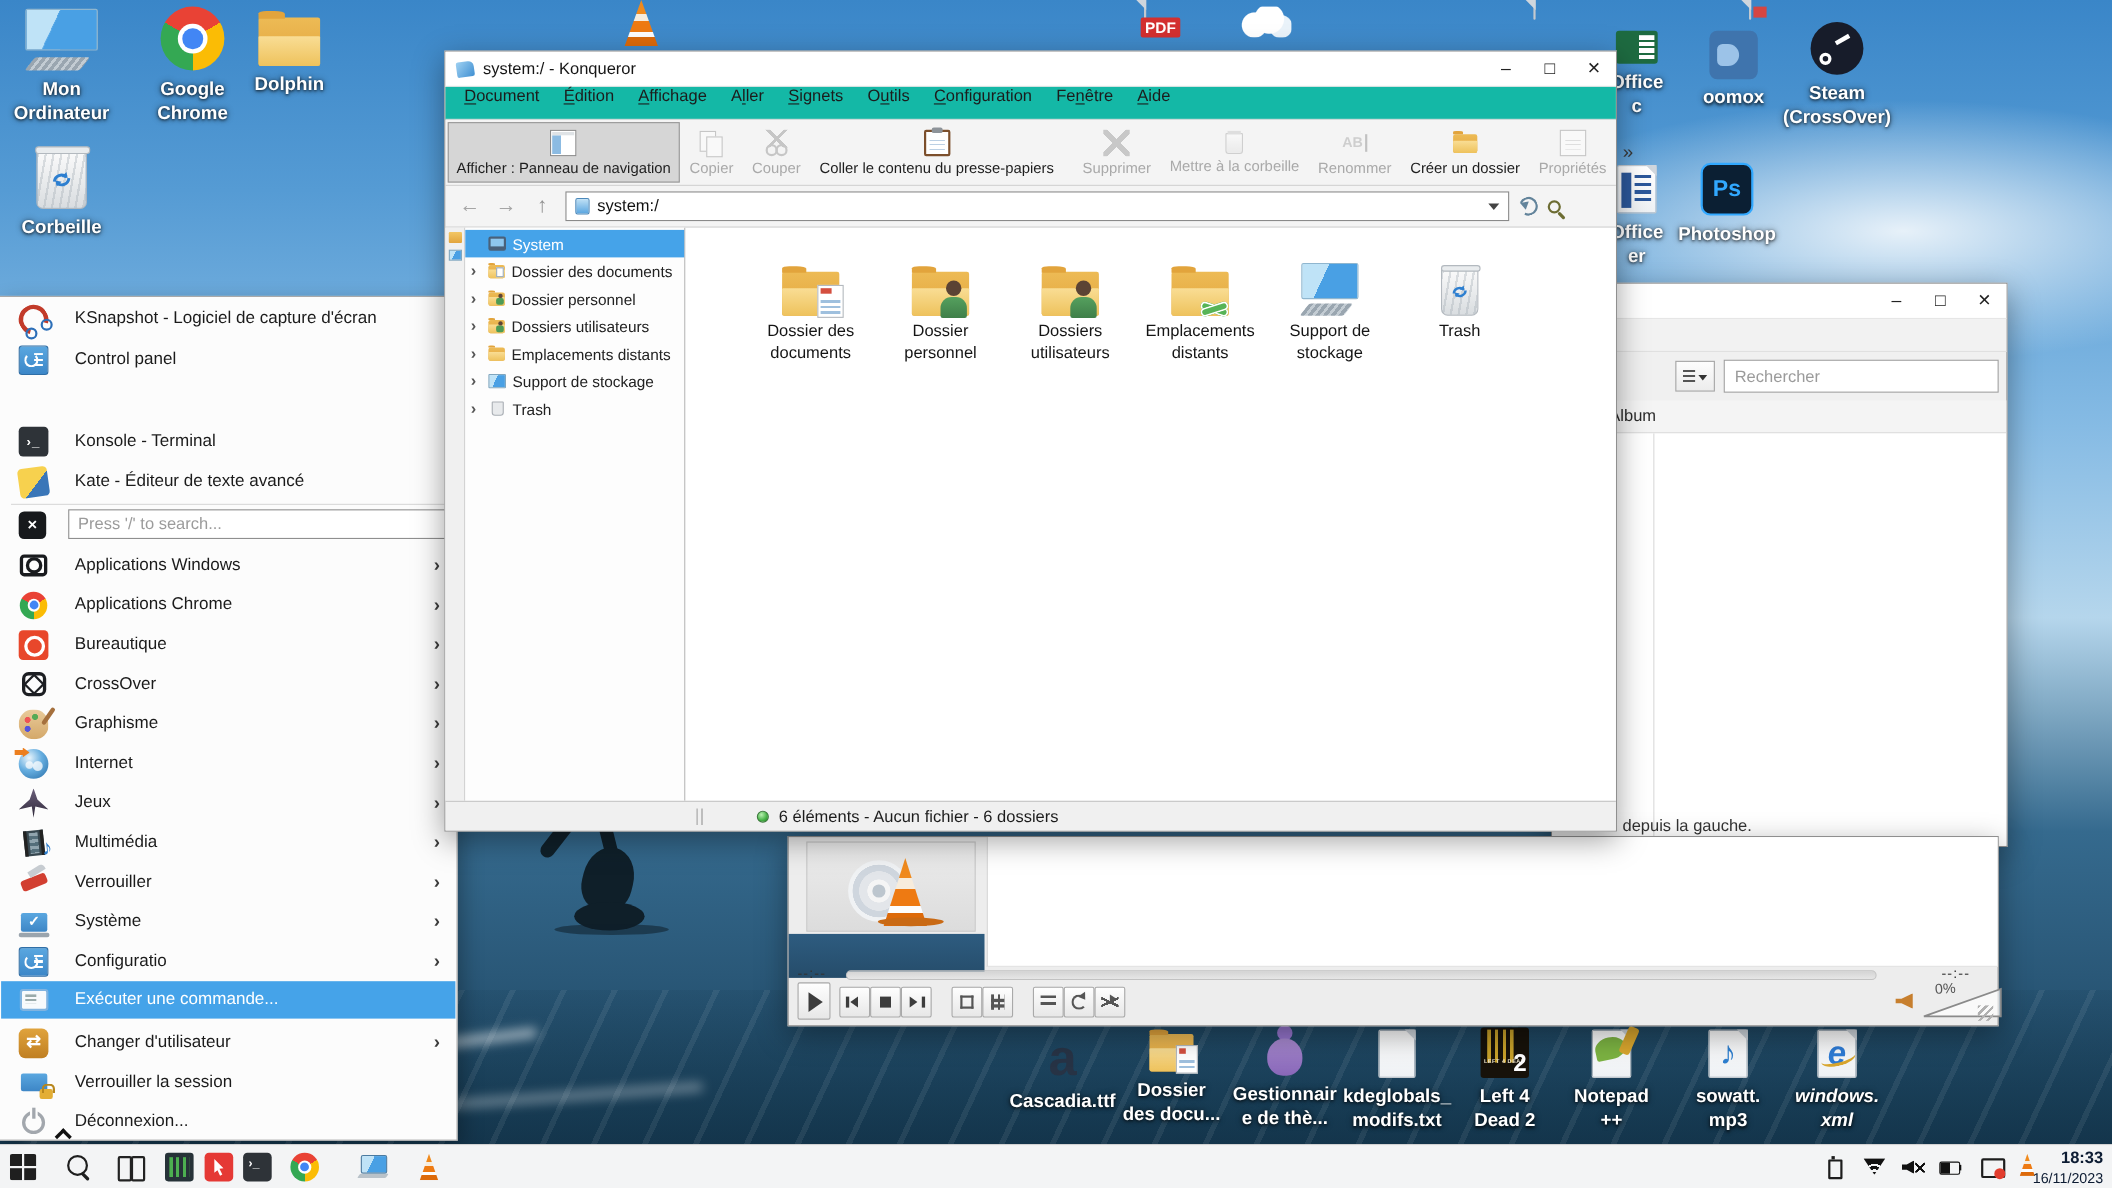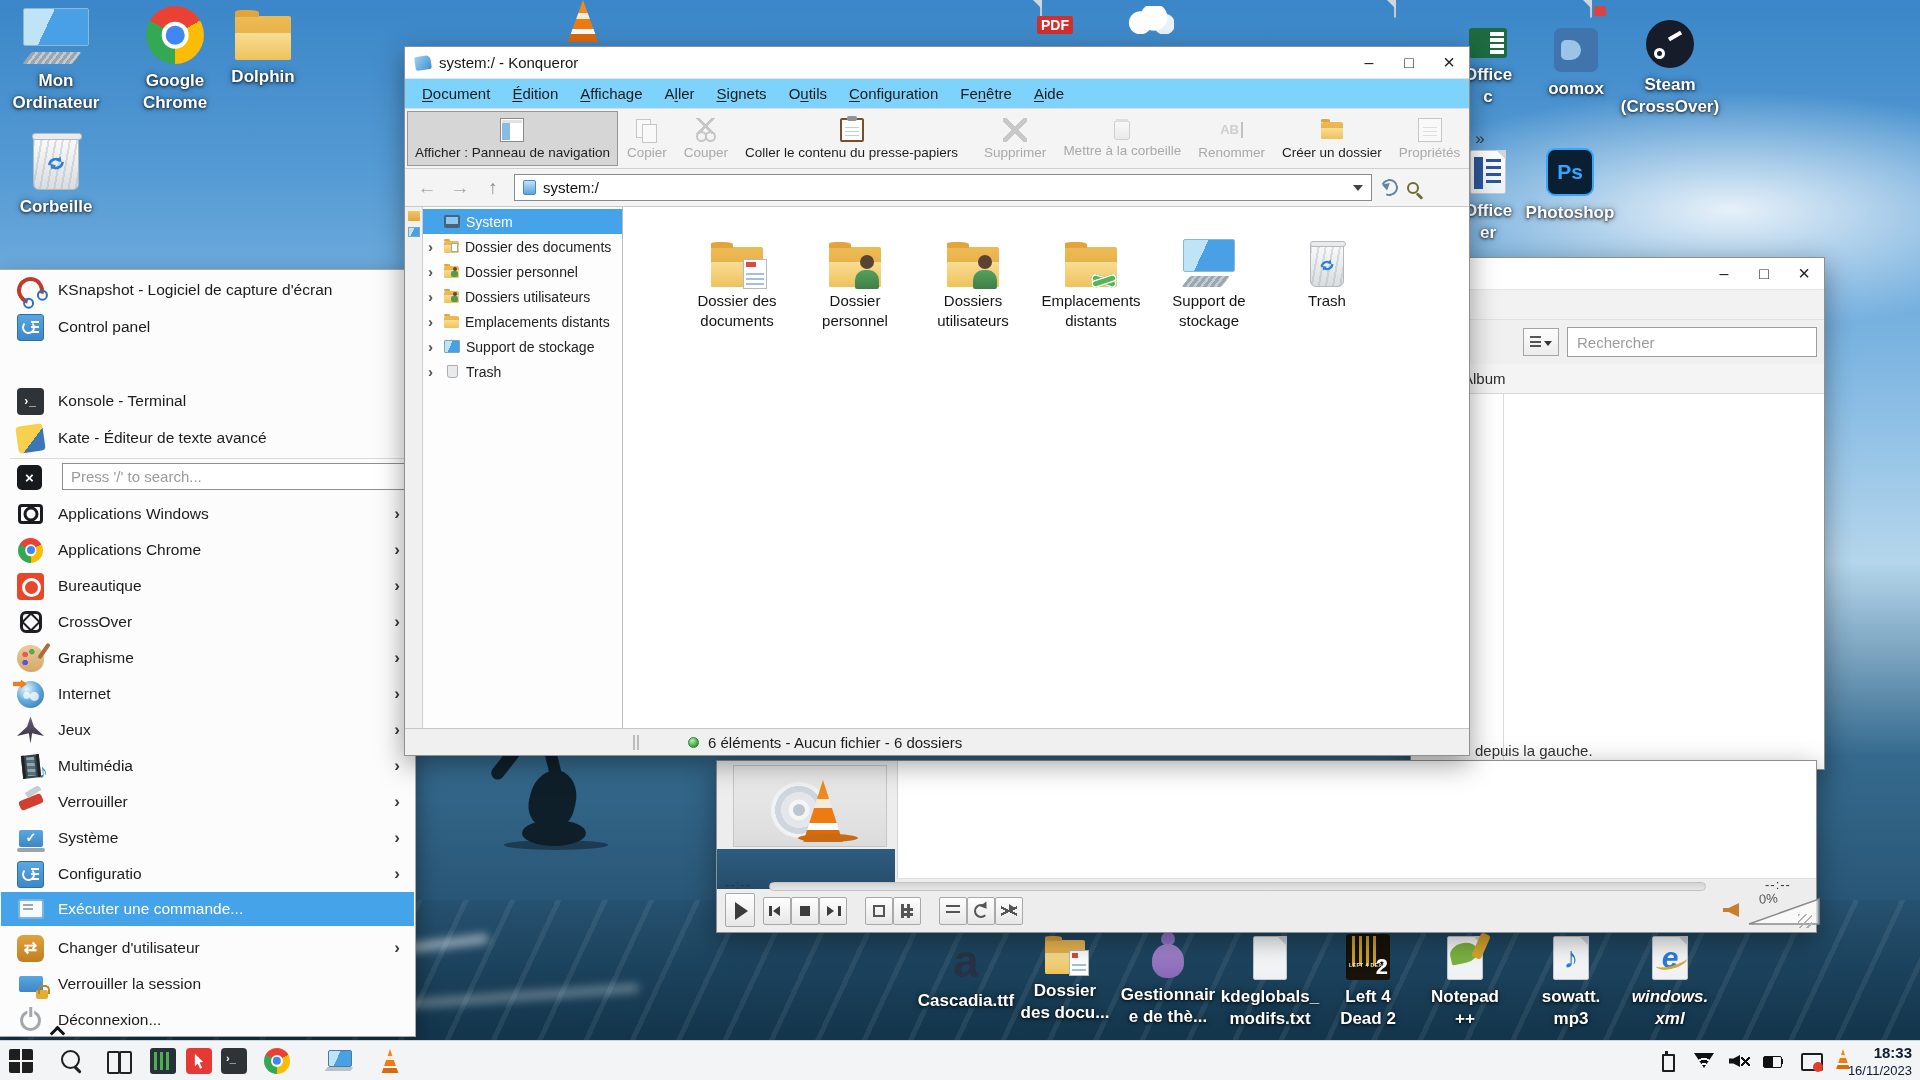--- a/index.html
+++ b/index.html
@@ -42,21 +42,21 @@
 .chrome::after{content:"";position:absolute;left:50%;top:50%;width:32%;height:32%;transform:translate(-50%,-50%);background:#4286f5;border-radius:50%}
 .cone{clip-path:polygon(50% 0,88% 100%,12% 100%);background:linear-gradient(180deg,#f08a1d 0 30%,#f7ecdc 30% 45%,#ee7a12 45% 70%,#fdfdfd 70% 80%,#dd6a0a 80%)}
 .coneb{background:#c96a15;border-radius:50%}
 
 .win{position:absolute;background:#f0f0f0;border:1px solid #8f8f8f;box-shadow:0 8px 26px rgba(0,0,0,.38)}
 .tbar{height:32px;background:#fff;display:flex;align-items:center;padding:0 0 0 10px;border-bottom:1px solid #e6e6e6}
 .tbar .ttl{font-size:15px;color:#161616;margin-left:8px;flex:1;white-space:nowrap;overflow:hidden}
 .wbtn{width:40px;height:30px;display:flex;align-items:center;justify-content:center;font-size:16px;color:#222}
 .wbtn.cl{font-size:20px}
 
-.menubar{height:30px;background:#7dd3fc;display:flex;align-items:center;padding:0 6px;border-bottom:1px solid #dcdcdc}
+.menubar{height:30px;background:#14b8a6;display:flex;padding:0 6px;border-bottom:1px solid #dcdcdc}
 .mitem{padding:0 11px;font-size:15px;color:#1c1c1c;white-space:nowrap}
 .mitem u{text-underline-offset:2px}
 .ktool{height:60px;background:#f4f4f4;border-bottom:1px solid #cfcfcf;display:flex;align-items:stretch;padding:2px 2px;gap:1px}
 .tbtn{display:flex;flex-direction:column;align-items:center;justify-content:center;gap:3px;padding:2px 7px;font-size:13.5px;color:#1e1e1e;border:1px solid transparent;white-space:nowrap}
 .tbtn.dis{color:#a9a9a9}
 .tbtn.dis .ti{opacity:.5;filter:grayscale(1)}
 .tbtn.pressed{background:#d6d6d6;border-color:#979797}
 .tsep{width:1px;background:#cdcdcd;margin:4px 4px}
 .toverflow{margin-left:auto;align-self:center;color:#333;font-size:17px;padding:0 6px}
 .ti{width:24px;height:24px;position:relative;display:block}
@@ -115,21 +115,21 @@
 .ovp::before{content:"";position:absolute;left:50%;transform:translateX(-50%);top:0;width:14px;height:14px;background:#5b4334;border-radius:50%}
 .ovp::after{content:"";position:absolute;left:50%;transform:translateX(-50%);bottom:0;width:24px;height:19px;background:linear-gradient(#55a05e,#3f7f49);border-radius:10px 10px 2px 2px}
 .ovn{position:absolute;right:-2px;bottom:-2px;width:28px;height:18px;z-index:3}
 .ovn::before,.ovn::after{content:"";position:absolute;top:6px;width:26px;height:8px;background:#57b457;border-radius:4px;box-shadow:inset 0 0 0 1.5px #fff}
 .ovn::before{transform:rotate(18deg)}.ovn::after{transform:rotate(-18deg)}
 .statusbar{position:absolute;left:0;right:0;bottom:0;height:27px;background:#f0f0f0;border-top:1px solid #c6c6c6;display:flex;align-items:center;font-size:15px;color:#1c1c1c}
 .led{width:11px;height:11px;border-radius:50%;background:radial-gradient(circle at 35% 30%,#b8f0b0,#44b044 60%,#2a7d2a);border:1px solid #3c7a3c;margin-right:9px}
 .grip{width:7px;height:15px;background:repeating-linear-gradient(90deg,#bdbdbd 0 2px,transparent 2px 4px);margin-right:48px;margin-left:10px}
 
 .kmenu{position:absolute;left:0;top:269px;width:416px;height:768px;background:#fcfcfc;border:1px solid #a9a9a9;border-left:none;box-shadow:4px 6px 18px rgba(0,0,0,.3)}
-.km-row{position:absolute;left:1px;right:1px;height:36px;display:flex;align-items:center;gap:14px;padding:0 14px 0 16px;font-size:15.5px;color:#1b1b1b;white-space:nowrap}
+.km-row{position:absolute;left:1px;right:1px;height:36px;display:flex;align-items:center;gap:24px;padding:0 14px 0 16px;font-size:15.5px;color:#1b1b1b;white-space:nowrap}
 .km-row .km-arrow{margin-left:auto;color:#3c3c3c;font-size:17px;font-weight:700}
 .km-row.hl{background:#45a3e9;color:#fff}
 .km-ic{width:27px;height:27px;flex:none;position:relative;display:flex;align-items:center;justify-content:center}
 .km-sep{position:absolute;left:10px;right:10px;height:1px;background:#d9d9d9}
 .km-search{position:absolute;left:62px;width:344px;height:27px;background:#fff;border:1px solid #8f8f8f;font-size:15px;color:#222;padding:0 8px;font-family:"Liberation Sans",sans-serif}
 .km-search::placeholder{color:#9b9b9b}
 .ic-ksnap{border:4px solid #c23b2a;border-radius:50%;border-bottom-color:transparent;transform:rotate(-30deg)}
 .ic-ksnap::before,.ic-ksnap::after{content:"";position:absolute;width:7px;height:7px;border:2.5px solid #2d6fb8;border-radius:50%;transform:rotate(30deg)}
 .ic-ksnap::before{left:-4px;bottom:-6px}.ic-ksnap::after{right:-4px;bottom:-6px}
 .ic-cpanel{background:linear-gradient(#5aa7e0,#3c87c8);border-radius:3px;border:1px solid #2f6ea6}

